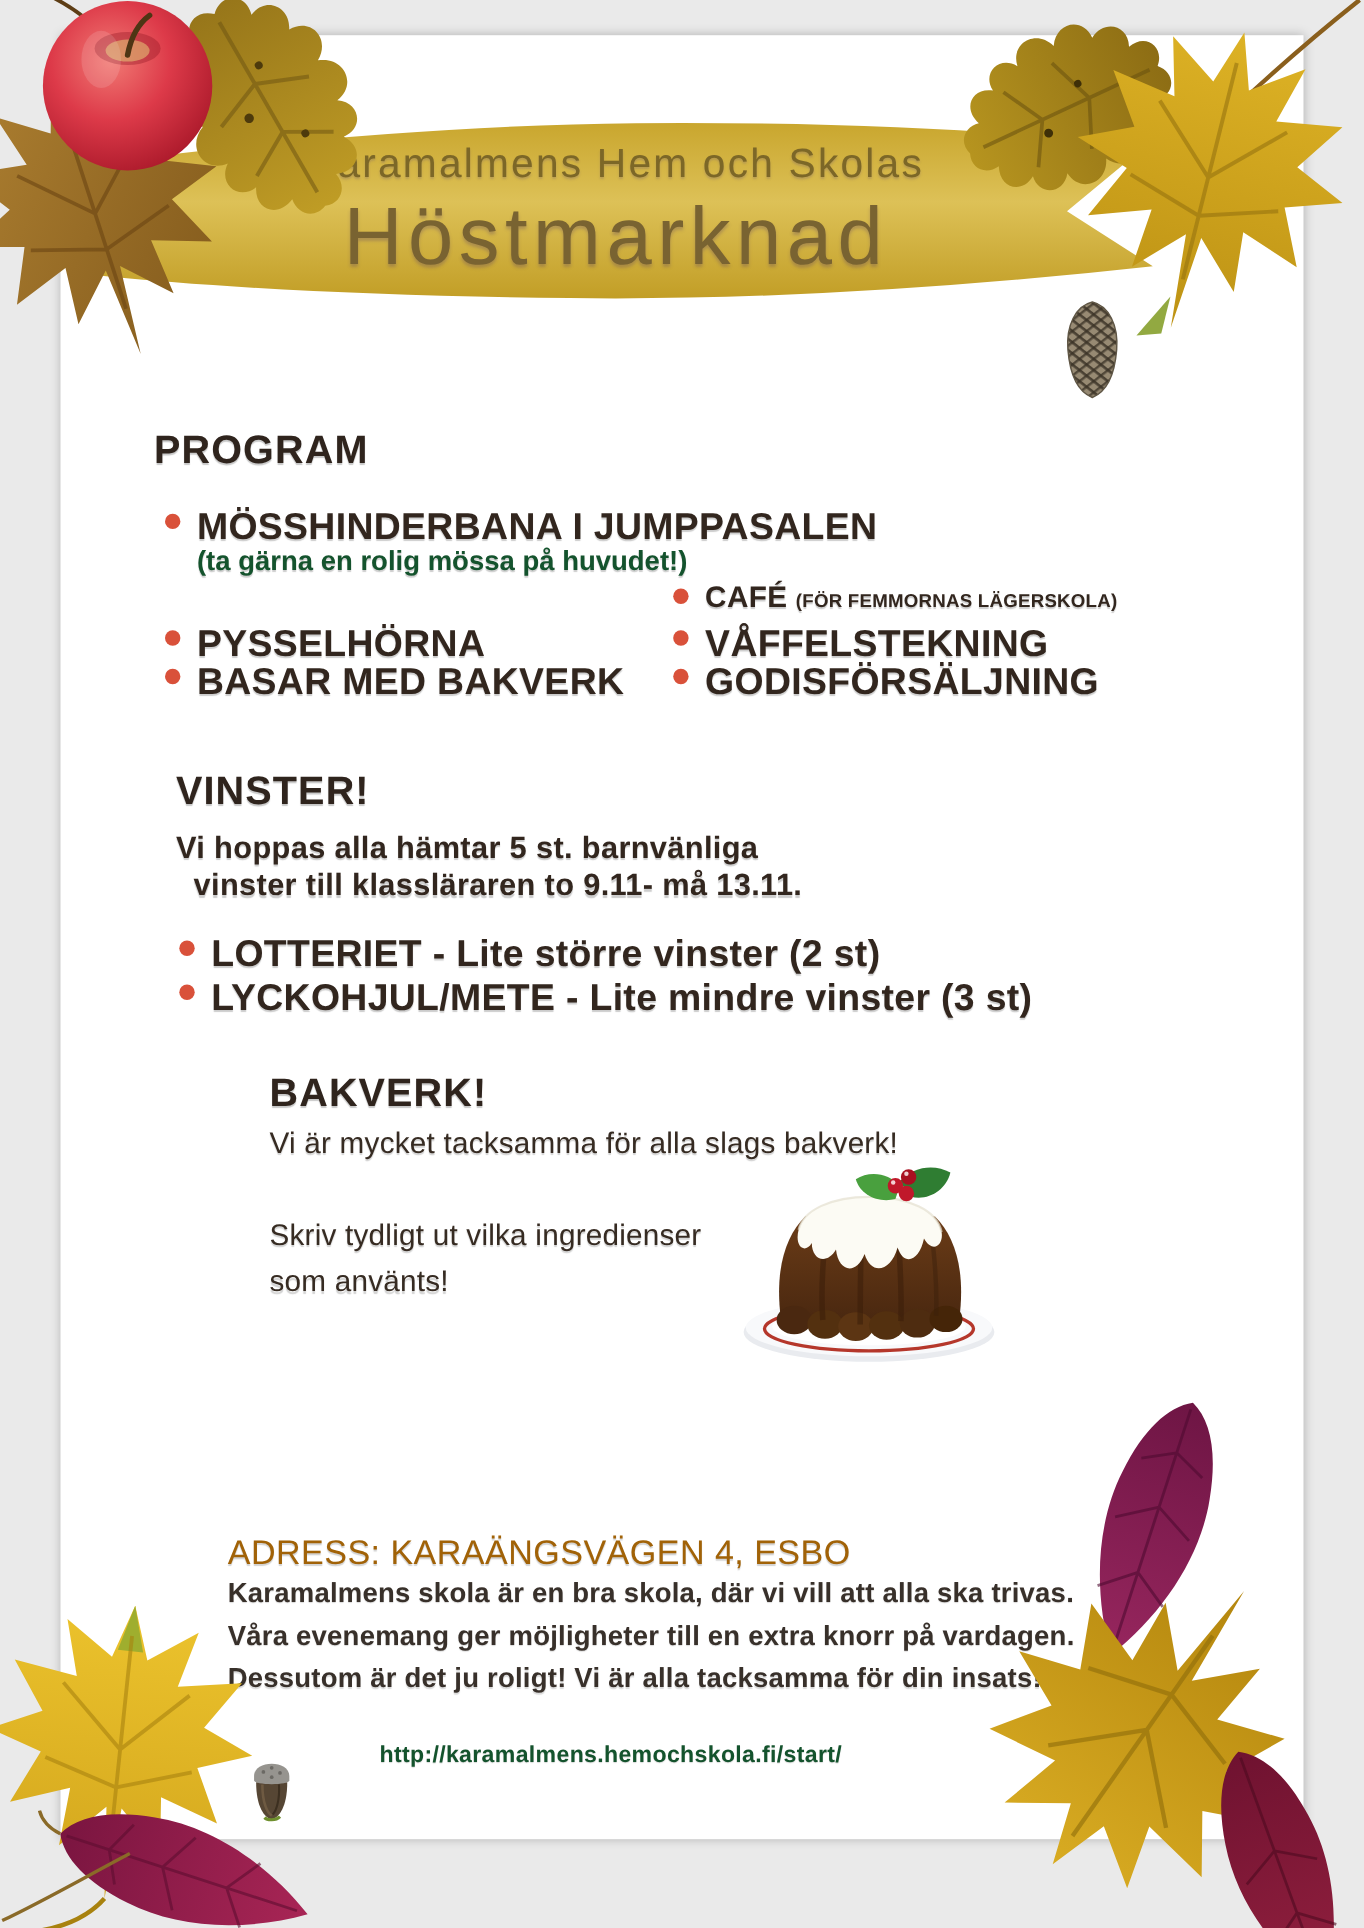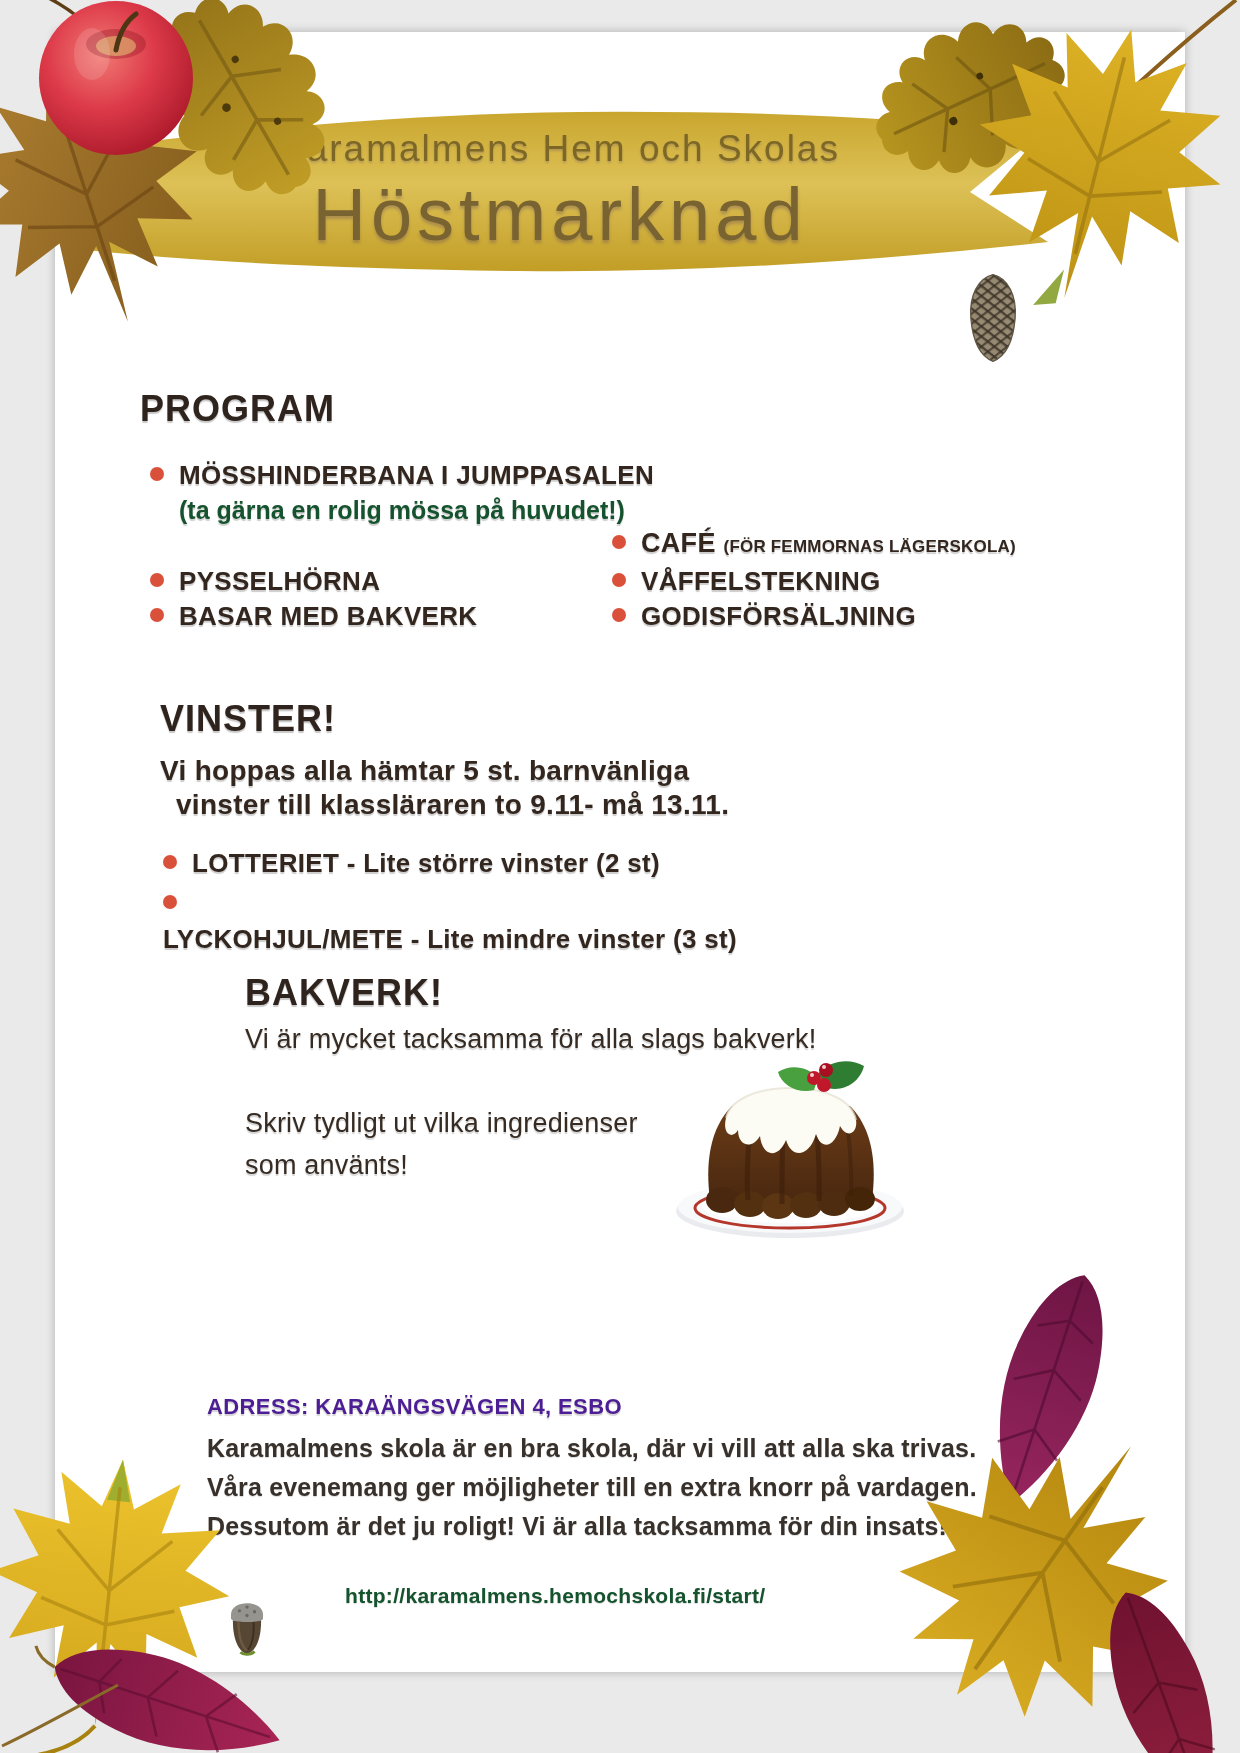--- a/index.html
+++ b/index.html
@@ -27,31 +27,31 @@
   .date-line{
     left:150px; top:287px; width:820px; text-align:center;
     font-size:48px; font-weight:800; letter-spacing:1px; color:#4b2946;
   }
   .h-section{
     font-size:36px; font-weight:800; color:#2f241d; letter-spacing:1px;
     text-shadow:0 2px 1px rgba(0,0,0,.22);
   }
   .li{display:flex; align-items:flex-start; gap:15px;}
   .dot{width:14px; height:14px; border-radius:50%; background:#d9513a; flex:0 0 auto; margin-top:7px;}
-  .label{font-size:26px; font-weight:700; color:#32261e; letter-spacing:.3px;
+  .label{font-size:34px; font-weight:700; color:#32261e; letter-spacing:.3px;
          text-shadow:0 2px 1px rgba(0,0,0,.20); white-space:nowrap;}
   .cafe-label{font-size:27px;}
   .cafe-note{font-size:17px; font-weight:700; letter-spacing:.2px;}
   .paren-note{font-size:25px; font-weight:700; color:#14532d;
               text-shadow:0 2px 1px rgba(0,0,0,.20); white-space:nowrap;}
   .body-bold{font-size:28px; font-weight:800; color:#32261e; letter-spacing:.3px;
              text-shadow:0 2px 1px rgba(0,0,0,.20); white-space:nowrap;}
   .body-med{font-size:27px; font-weight:400; color:#362b22; letter-spacing:.2px;
             text-shadow:0 2px 1px rgba(0,0,0,.18); white-space:nowrap;}
-  .adress-head{font-size:22px; font-weight:700; color:#4c1d95; letter-spacing:.4px;
+  .adress-head{font-size:31px; font-weight:400; color:#a16207; letter-spacing:.4px;
                text-shadow:0 2px 1px rgba(0,0,0,.18); white-space:nowrap;}
   .adress-line{font-size:25px; font-weight:700; color:#38302a; letter-spacing:.2px;
                text-shadow:0 1px 1px rgba(0,0,0,.15); white-space:nowrap;}
   .url-line{font-size:21px; font-weight:800; color:#14532d; letter-spacing:.3px;
             text-shadow:0 1px 1px rgba(0,0,0,.15); white-space:nowrap;}
 </style>
 </head>
 <body>
 
 <div class="poster">
@@ -102,21 +102,21 @@
   </div>
 
   <div class="abs h-section" style="left:160px; top:698px;">VINSTER!</div>
   <div class="abs body-bold" style="left:160px; top:755px;">Vi hoppas alla hämtar 5 st. barnvänliga</div>
   <div class="abs body-bold" style="left:176px; top:789px;">vinster till klassläraren to 9.11- må 13.11.</div>
 
   <div class="abs li" style="left:163px; top:848px;">
     <span class="dot"></span>
     <span class="label">LOTTERIET - Lite större vinster (2 st)</span>
   </div>
-  <div class="abs li" style="left:163px; top:888px;flex-direction:column;">
+  <div class="abs li" style="left:163px; top:888px;">
     <span class="dot"></span>
     <span class="label">LYCKOHJUL/METE - Lite mindre vinster (3 st)</span>
   </div>
 
   <div class="abs h-section" style="left:245px; top:972px;">BAKVERK!</div>
   <div class="abs body-med" style="left:245px; top:1024px;">Vi är mycket tacksamma för alla slags bakverk!</div>
   <div class="abs body-med" style="left:245px; top:1108px;">Skriv tydligt ut vilka ingredienser</div>
   <div class="abs body-med" style="left:245px; top:1150px;">som använts!</div>
 
   <svg style="left:668px; top:1048px;" width="245" height="198" viewBox="0 0 245 198">

